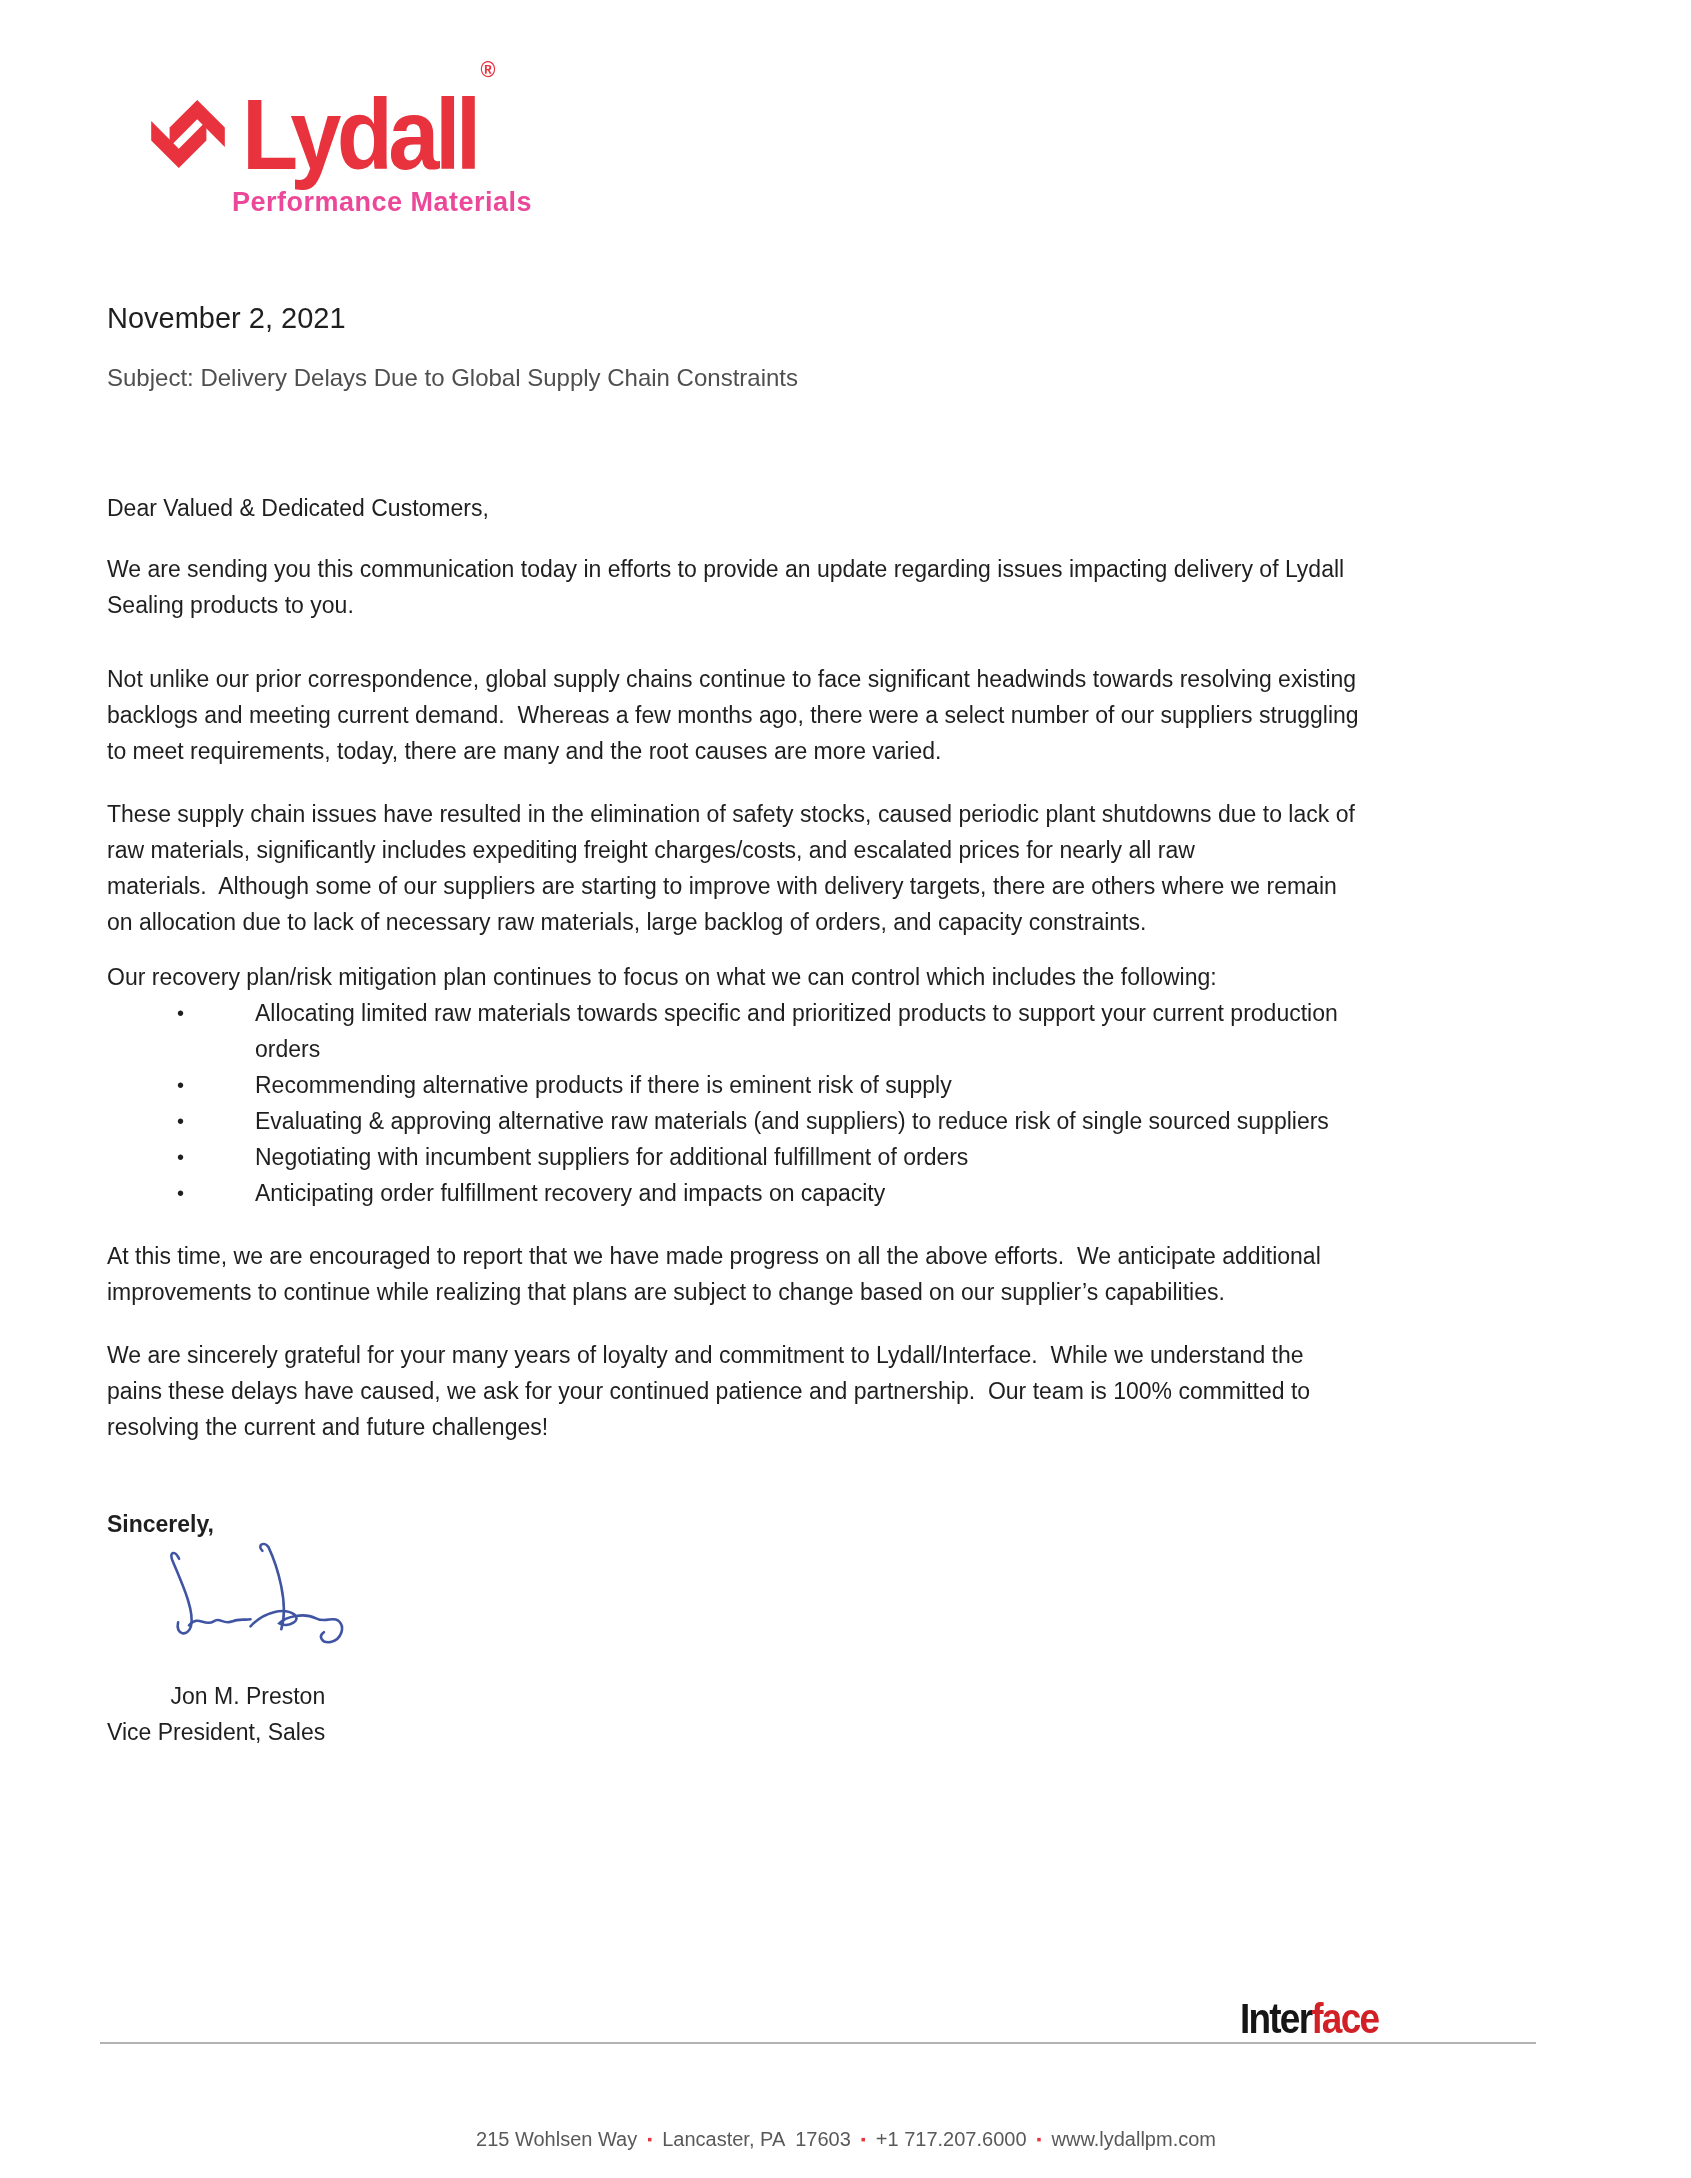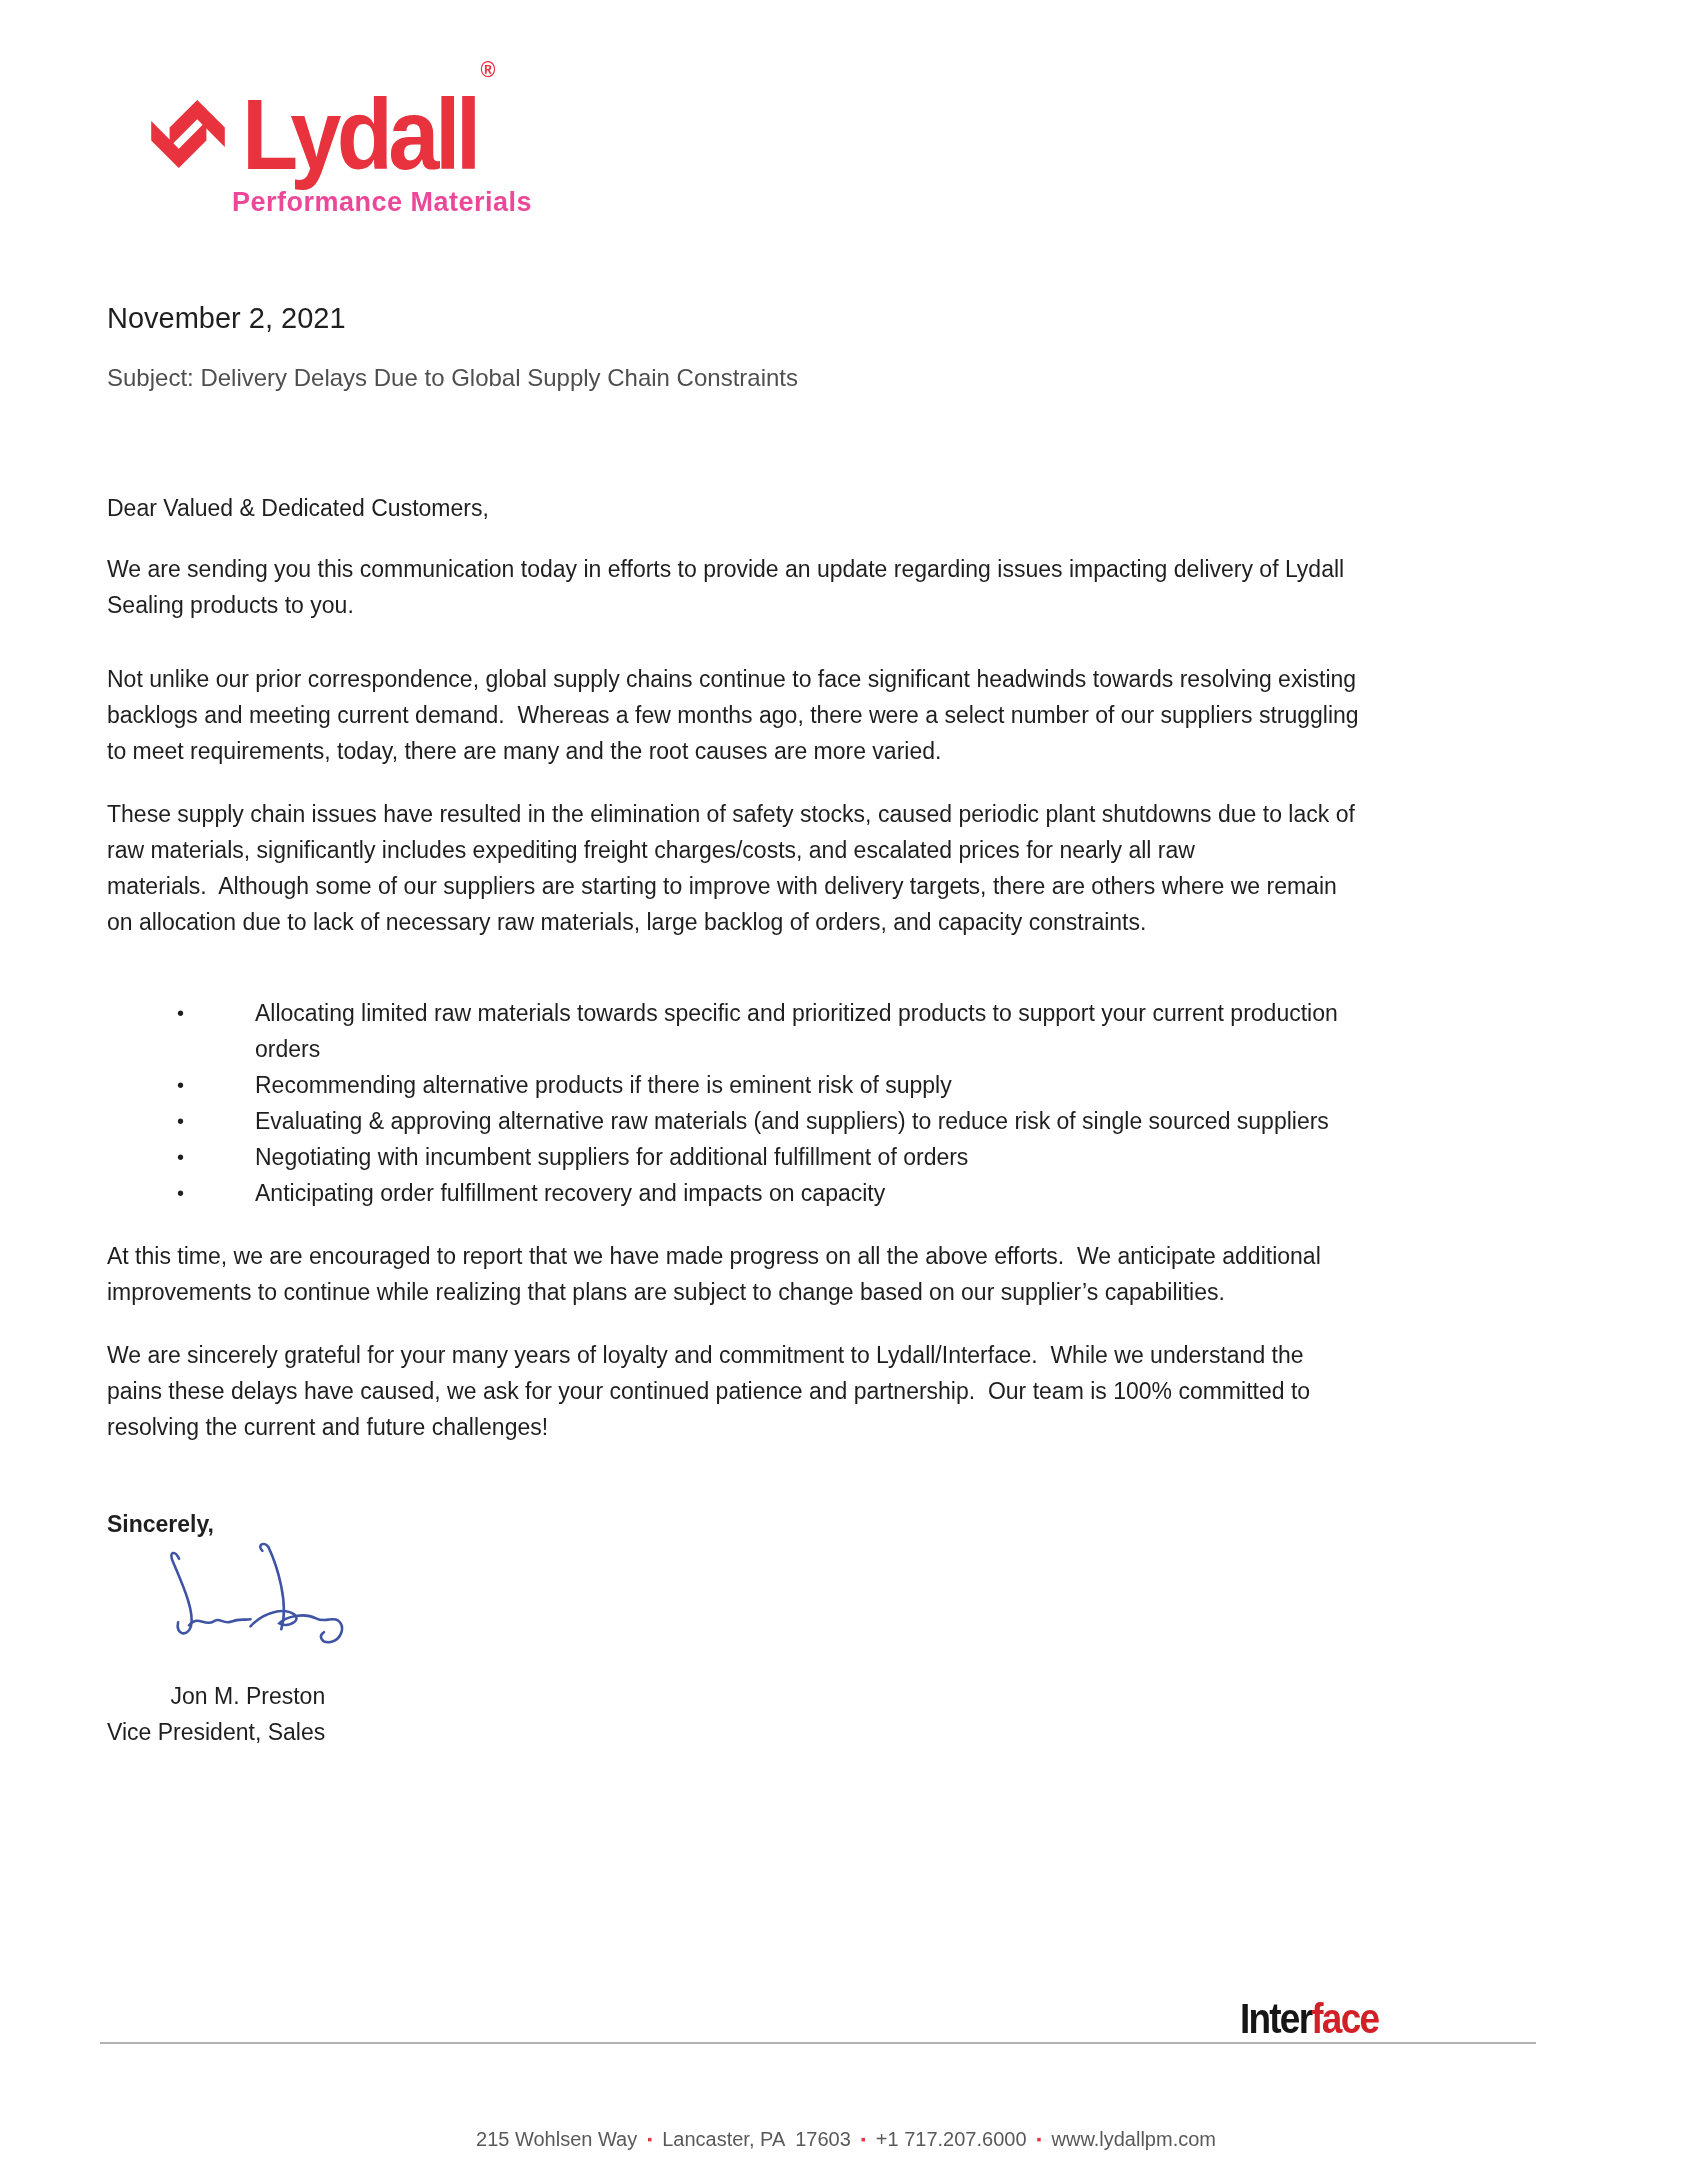--- a/index.html
+++ b/index.html
@@ -92,20 +92,23 @@
     <div class="line">to meet requirements, today, there are many and the root causes are more varied.</div>
   </div>
 
   <div class="block p3">
     <div class="line">These supply chain issues have resulted in the elimination of safety stocks, caused periodic plant shutdowns due to lack of</div>
     <div class="line">raw materials, significantly includes expediting freight charges/costs, and escalated prices for nearly all raw</div>
     <div class="line">materials.  Although some of our suppliers are starting to improve with delivery targets, there are others where we remain</div>
     <div class="line">on allocation due to lack of necessary raw materials, large backlog of orders, and capacity constraints.</div>
   </div>
 
+  <div class="block p4intro">
+    <div class="line">Our recovery plan/risk mitigation plan continues to focus on what we can control which includes the following:</div>
+  </div>
 
   <div class="block bullets">
     <div class="bullet-row">
       <span class="bullet-dot">•</span>
       <div class="bullet-text">
         <div class="line">Allocating limited raw materials towards specific and prioritized products to support your current production</div>
         <div class="line">orders</div>
       </div>
     </div>
     <div class="bullet-row">

